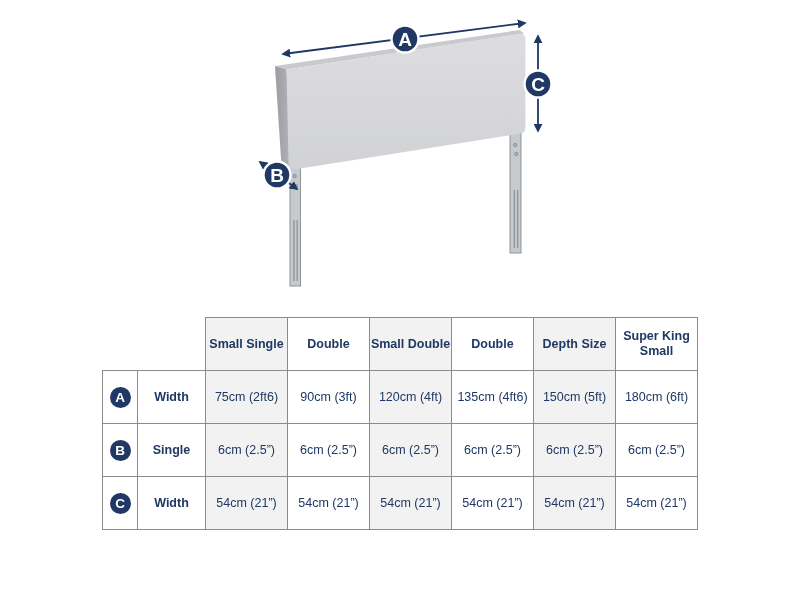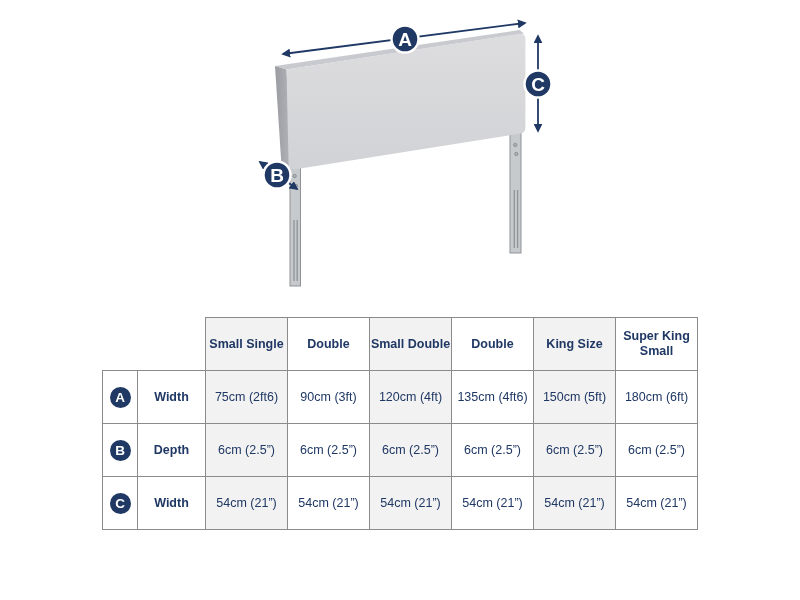--- a/index.html
+++ b/index.html
@@ -103,40 +103,40 @@
         <col class="size-col">
         <col class="size-col">
     </colgroup>
     <tbody>
         <tr>
       <td class="empty" colspan="2"></td>
       <th class="band">Small Single</th>
       <th>Double</th>
       <th class="band">Small Double</th>
       <th>Double</th>
-      <th class="band">King Size</th>
+      <th class="band">Depth Size</th>
       <th>Super King Small</th>
     </tr>
     <tr>
       <td class="badge-cell">
         <span class="tbadge">A</span>
       </td>
       <td class="label-cell">Width</td>
       <td class="band">75cm (2ft6)</td>
       <td>90cm (3ft)</td>
       <td class="band">120cm (4ft)</td>
       <td>135cm (4ft6)</td>
       <td class="band">150cm (5ft)</td>
       <td>180cm (6ft)</td>
     </tr>
     <tr>
       <td class="badge-cell">
         <span class="tbadge">B</span>
       </td>
-      <td class="label-cell">Depth</td>
+      <td class="label-cell">Single</td>
       <td class="band">6cm (2.5”)</td>
       <td>6cm (2.5”)</td>
       <td class="band">6cm (2.5”)</td>
       <td>6cm (2.5”)</td>
       <td class="band">6cm (2.5”)</td>
       <td>6cm (2.5”)</td>
     </tr>
     <tr>
       <td class="badge-cell">
         <span class="tbadge">C</span>

